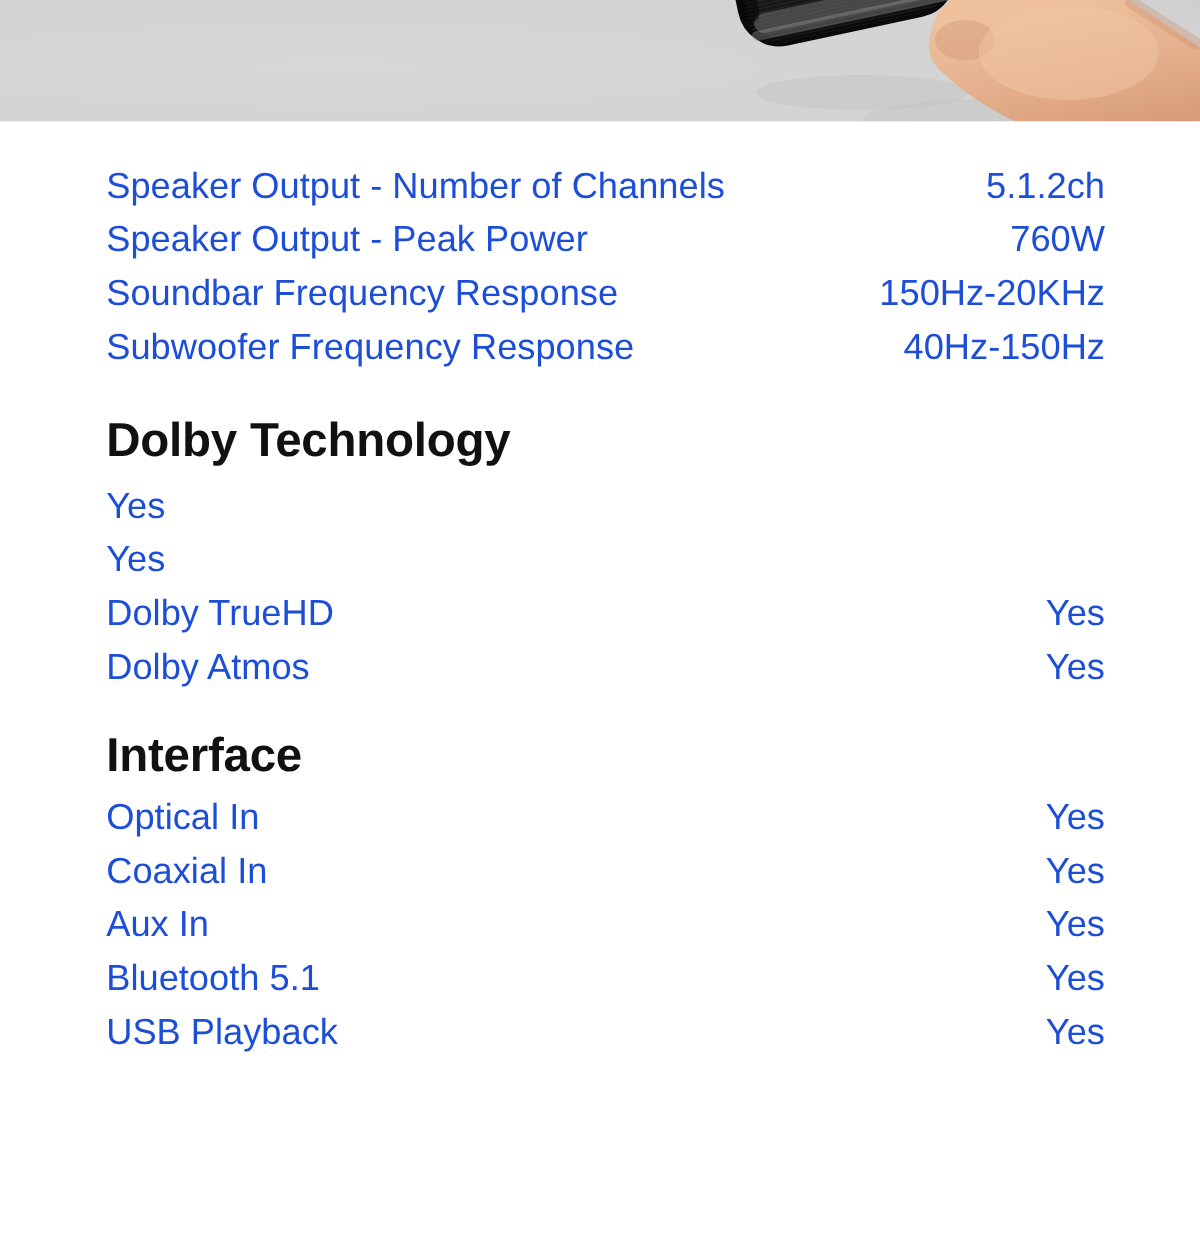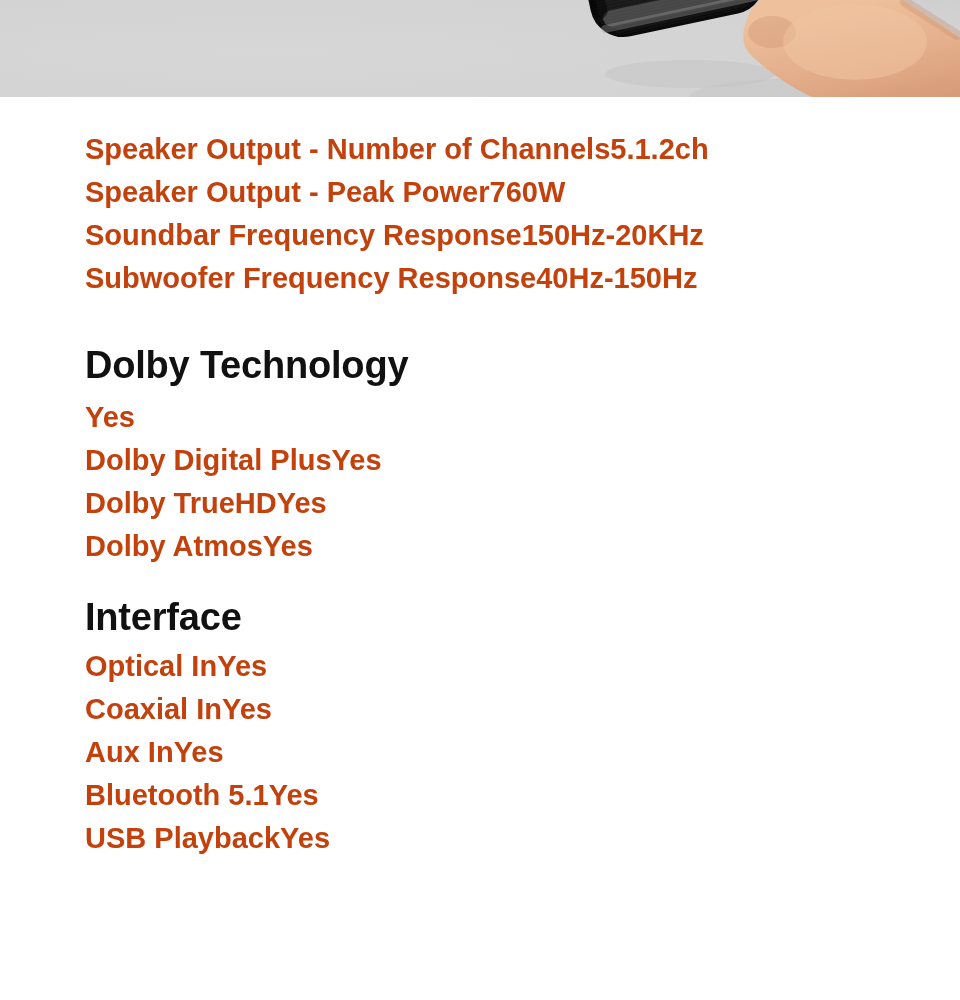--- a/index.html
+++ b/index.html
@@ -25,37 +25,37 @@
     font-size: 46px;
     line-height: 1.15;
     font-weight: 700;
     color: #111111;
     letter-spacing: -0.3px;
   }
   .spec-group { margin: 0; }
   .spec-group.general { margin-top: 31px; }
   .spec-row {
     display: flex;
+    justify-content: space-between;
     align-items: baseline;
     font-size: 29px;
     line-height: 43px;
-    color: #c2410c;
-    font-weight: bold;
+    color: #1d4ed8;
   }
   .spec-row .label { text-align: left; }
   .spec-row .value { text-align: right; white-space: nowrap; }
   .section-heading {
     margin: 0;
     font-size: 38px;
     line-height: 1.15;
     font-weight: 700;
     color: #111111;
     letter-spacing: -0.2px;
   }
-  .section-heading.dolby { margin-top: 44px; }
+  .section-heading.dolby { margin-top: 32px; }
   .section-heading.interface { margin-top: 28px; }
   .spec-group.dolby-rows { margin-top: 8px; }
   .spec-group.interface-rows { margin-top: 6px; }
 </style>
 </head>
 <body>
 
 <svg class="photo-banner" width="960" height="97" viewBox="0 0 960 97" preserveAspectRatio="none" aria-hidden="true">
   <defs>
     <radialGradient id="bg-grad" cx="0.28" cy="0.55" r="1.1">
@@ -133,21 +133,20 @@
     </div>
   </div>
 
   <h2 class="section-heading dolby">Dolby Technology</h2>
 
   <div class="spec-group dolby-rows">
     <div class="spec-row">
       <span class="value">Yes</span>
     </div>
     <div class="spec-row">
-      <span class="label">Dolby Digital Plus</span>
       <span class="value">Yes</span>
     </div>
     <div class="spec-row">
       <span class="label">Dolby TrueHD</span>
       <span class="value">Yes</span>
     </div>
     <div class="spec-row">
       <span class="label">Dolby Atmos</span>
       <span class="value">Yes</span>
     </div>

